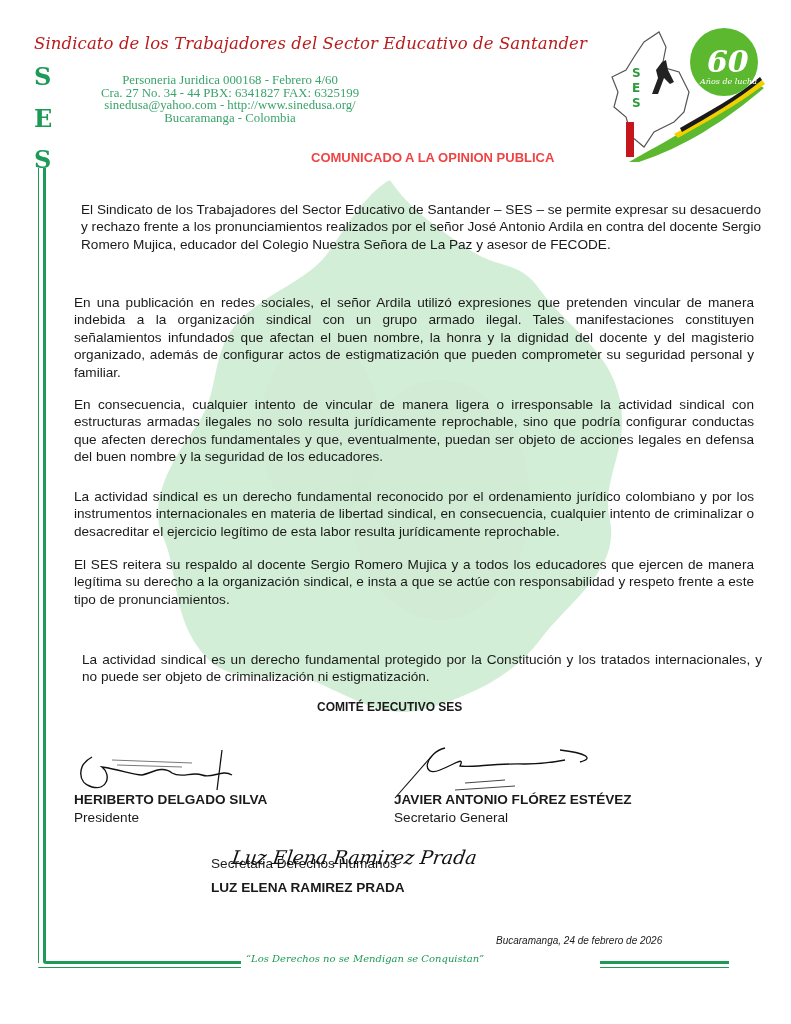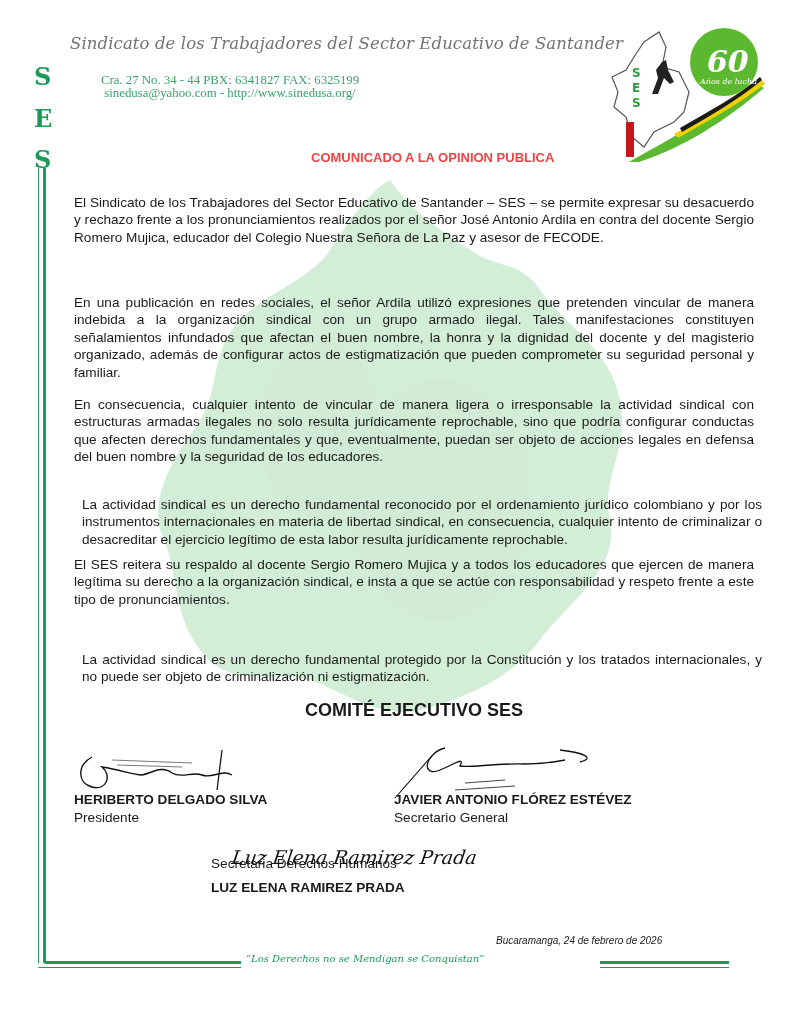--- a/index.html
+++ b/index.html
@@ -2,21 +2,21 @@
 <html><head>
   <meta charset="utf-8">
   <style>
     html, body { margin: 0; padding: 0; background: #ffffff; }
     body { width: 791px; height: 1024px; position: relative; overflow: hidden;
            font-family: "Liberation Sans", sans-serif; color: #1a1a1a; }
 
     .watermark { position: absolute; left: 140px; top: 170px; width: 520px; height: 560px; z-index: 0; opacity: 0.22; }
 
     .head-title { position: absolute; left: 34px; top: 34px; font-family: "DejaVu Serif", serif; font-style: italic;
-                  font-size: 16.5px; color: #737373; letter-spacing: 0.1px; white-space: nowrap; z-index: 2; margin-left: 36px; }
+                  font-size: 16.5px; color: #b91c1c; letter-spacing: 0.1px; white-space: nowrap; z-index: 2; }
     .ses-letter { position: absolute; left: 34px; font-family: "DejaVu Serif", serif; font-weight: bold;
                   font-size: 24px; color: #1e9a57; z-index: 2; }
     .contact { position: absolute; left: 95px; top: 74px; width: 270px; text-align: center;
                font-family: "Liberation Serif", serif; font-size: 12.8px; line-height: 12.5px; color: #3aa36b; z-index: 2; }
     .logo { position: absolute; left: 604px; top: 22px; width: 170px; height: 140px; z-index: 2; }
 
     .doc-title { position: absolute; left: 267px; top: 150px; font-weight: bold; font-size: 13px; z-index: 2; color: #ef4444; margin-left: 44px; }
 
     .frame-v1 { position: absolute; left: 43px; top: 168px; width: 3px; height: 793px; background: #1e9a57; z-index: 1; }
     .frame-v2 { position: absolute; left: 38px; top: 168px; width: 1px; height: 795px; background: #1e9a57; z-index: 1; }
@@ -25,21 +25,21 @@
     .frame-r1 { position: absolute; left: 600px; top: 961px; width: 129px; height: 3px; background: #1e9a57; z-index: 1; }
     .frame-r2 { position: absolute; left: 600px; top: 967px; width: 129px; height: 1px; background: #1e9a57; z-index: 1; }
     .motto { position: absolute; left: 246px; top: 953px; font-family: "DejaVu Serif", serif; font-style: italic;
              font-size: 10px; color: #1e9a57; white-space: nowrap; z-index: 2; }
 
     .body-text { position: absolute; left: 74px; width: 680px; font-size: 13.6px; line-height: 17.4px;
                  text-align: justify; z-index: 2; color: #1a1a1a; }
     .p1 { top: 194px; } .p2 { top: 294px; } .p3 { top: 396px; } .p4 { top: 488px; }
     .p5 { top: 556px; } .p6 { top: 643px; }
 
-    .committee { position: absolute; left: 305px; top: 700px; font-weight: bold; font-size: 18px; z-index: 2; }
+    .committee { position: absolute; left: 317px; top: 700px; font-weight: bold; font-size: 12px; z-index: 2; }
 
     .sig-name { position: absolute; font-weight: bold; font-size: 13.6px; z-index: 2; white-space: nowrap; text-align: center; }
     .sig-role { position: absolute; font-size: 13.6px; z-index: 2; white-space: nowrap; }
     .sig-svg { position: absolute; z-index: 3; }
 
     .date { position: absolute; left: 496px; top: 935px; font-style: italic; font-size: 10px; z-index: 2; }
   </style>
 </head>
 <body>
 
@@ -48,22 +48,24 @@
   <ellipse cx="300" cy="330" rx="90" ry="120" fill="#2e9b3c" opacity="0.5"></ellipse>
   <ellipse cx="180" cy="260" rx="60" ry="90" fill="#2e9b3c" opacity="0.4"></ellipse>
 </svg>
 
 <div class="head-title">Sindicato de los Trabajadores del Sector Educativo de Santander</div>
 <div class="ses-letter" style="top:62px">S</div>
 <div class="ses-letter" style="top:104px">E</div>
 <div class="ses-letter" style="top:145px">S</div>
 
 <div class="contact">
+  <div>Personeria Juridica 000168 - Febrero 4/60</div>
   <div>Cra. 27 No. 34 - 44 PBX: 6341827 FAX: 6325199</div>
   <div>sinedusa@yahoo.com - http://www.sinedusa.org/</div>
+  <div>Bucaramanga - Colombia</div>
 </div>
 
 <svg class="logo" viewBox="0 0 170 140">
   <path d="M40 20 L55 10 L62 25 L58 45 L75 50 L85 70 L80 90 L70 100 L50 110 L40 125 L28 115 L22 95 L10 85 L14 70 L8 55 L22 48 L30 35 Z" fill="#fff" stroke="#555" stroke-width="1.2"></path>
   <path d="M25 140 C60 120 100 100 150 60 L160 66 C120 100 80 125 35 140 Z" fill="#5cb82e"></path>
   <path d="M70 112 C100 95 130 80 158 58 L161 62 C132 84 102 100 74 116 Z" fill="#f2d000"></path>
   <path d="M76 106 C104 90 132 75 156 55 L158 58 C134 78 106 94 78 110 Z" fill="#1a1a1a"></path>
   <rect x="22" y="100" width="8" height="35" fill="#c4161c"></rect>
   <circle cx="120" cy="40" r="34" fill="#5cb82e"></circle>
   <text x="103" y="50" font-family="DejaVu Serif, serif" font-style="italic" font-weight="bold" font-size="30" fill="#fff">60</text>
@@ -76,24 +78,24 @@
 
 <div class="doc-title">COMUNICADO A LA OPINION PUBLICA</div>
 
 <div class="frame-v1"></div>
 <div class="frame-v2"></div>
 <div class="frame-h1"></div>
 <div class="frame-h2"></div>
 <div class="frame-r1"></div>
 <div class="frame-r2"></div>
 
-<p class="body-text p1" style="margin:0">El Sindicato de los Trabajadores del Sector Educativo de Santander – SES – se permite expresar su desacuerdo y rechazo frente a los pronunciamientos realizados por el señor José Antonio Ardila en contra del docente Sergio Romero Mujica, educador del Colegio Nuestra Señora de La Paz y asesor de FECODE.</p>
+<p class="body-text p1" style="margin:7px">El Sindicato de los Trabajadores del Sector Educativo de Santander – SES – se permite expresar su desacuerdo y rechazo frente a los pronunciamientos realizados por el señor José Antonio Ardila en contra del docente Sergio Romero Mujica, educador del Colegio Nuestra Señora de La Paz y asesor de FECODE.</p>
 <p class="body-text p2" style="margin:0">En una publicación en redes sociales, el señor Ardila utilizó expresiones que pretenden vincular de manera indebida a la organización sindical con un grupo armado ilegal. Tales manifestaciones constituyen señalamientos infundados que afectan el buen nombre, la honra y la dignidad del docente y del magisterio organizado, además de configurar actos de estigmatización que pueden comprometer su seguridad personal y familiar.</p>
 <p class="body-text p3" style="margin:0">En consecuencia, cualquier intento de vincular de manera ligera o irresponsable la actividad sindical con estructuras armadas ilegales no solo resulta jurídicamente reprochable, sino que podría configurar conductas que afecten derechos fundamentales y que, eventualmente, puedan ser objeto de acciones legales en defensa del buen nombre y la seguridad de los educadores.</p>
-<p class="body-text p4" style="margin:8px">La actividad sindical es un derecho fundamental reconocido por el ordenamiento jurídico colombiano y por los instrumentos internacionales en materia de libertad sindical, en consecuencia, cualquier intento de criminalizar o desacreditar el ejercicio legítimo de esta labor resulta jurídicamente reprochable.</p>
+<p class="body-text p4" style="margin:0">La actividad sindical es un derecho fundamental reconocido por el ordenamiento jurídico colombiano y por los instrumentos internacionales en materia de libertad sindical, en consecuencia, cualquier intento de criminalizar o desacreditar el ejercicio legítimo de esta labor resulta jurídicamente reprochable.</p>
 <p class="body-text p5" style="margin:0">El SES reitera su respaldo al docente Sergio Romero Mujica y a todos los educadores que ejercen de manera legítima su derecho a la organización sindical, e insta a que se actúe con responsabilidad y respeto frente a este tipo de pronunciamientos.</p>
 <p class="body-text p6" style="margin:8px">La actividad sindical es un derecho fundamental protegido por la Constitución y los tratados internacionales, y no puede ser objeto de criminalización ni estigmatización.</p>
 
 <div class="committee">COMITÉ EJECUTIVO SES</div>
 
 <svg class="sig-svg" style="left:72px;top:745px;width:180px;height:50px" viewBox="0 0 180 50">
   <path d="M20 12 C5 20 5 38 20 42 C35 46 40 30 30 22 C50 25 60 30 70 30 C80 28 90 20 100 28 C110 34 120 26 130 30 C140 34 150 24 160 30" fill="none" stroke="#111" stroke-width="1.4"></path>
   <path d="M150 5 L145 45" fill="none" stroke="#111" stroke-width="1.3"></path>
   <path d="M40 15 L120 18 M45 20 L110 22" fill="none" stroke="#555" stroke-width="0.8"></path>
 </svg>

